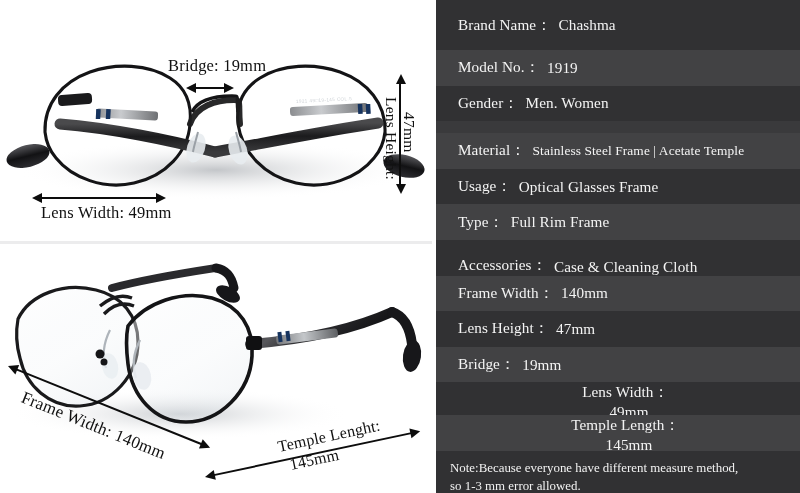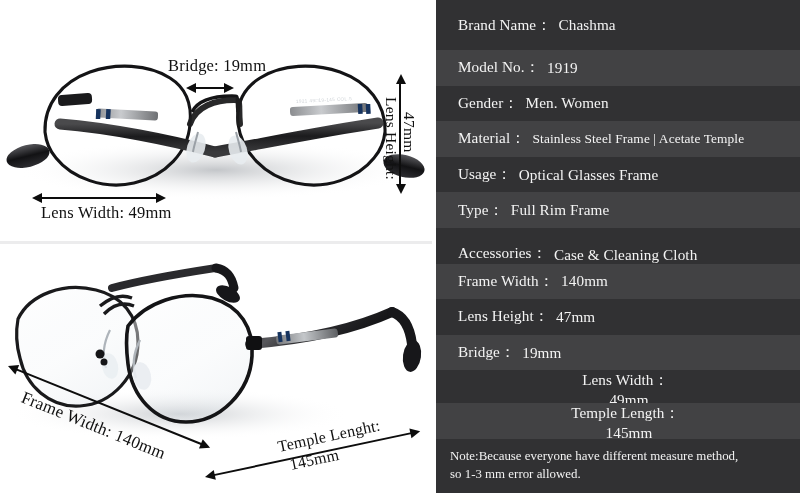--- a/index.html
+++ b/index.html
@@ -282,21 +282,21 @@
           <span class="spec-val">Chashma</span>
         </div>
         <div class="spec-row light" style="height: 35.6px;">
           <span class="spec-key">Model No.：</span>
           <span class="spec-val">1919</span>
         </div>
         <div class="spec-row dark" style="height: 35.6px;">
           <span class="spec-key">Gender：</span>
           <span class="spec-val">Men. Women</span>
         </div>
-        <div class="spec-row light small-val" style="height: 35.6px;">
+        <div class="spec-row light small-val" style="height: 35.6px; margin-top: 12px;">
           <span class="spec-key">Material：</span>
           <span class="spec-val">Stainless Steel Frame | Acetate Temple</span>
         </div>
         <div class="spec-row dark" style="height: 35.6px;">
           <span class="spec-key">Usage：</span>
           <span class="spec-val">Optical Glasses Frame</span>
         </div>
         <div class="spec-row light" style="height: 35.6px;">
           <span class="spec-key">Type：</span>
           <span class="spec-val">Full Rim Frame</span>

